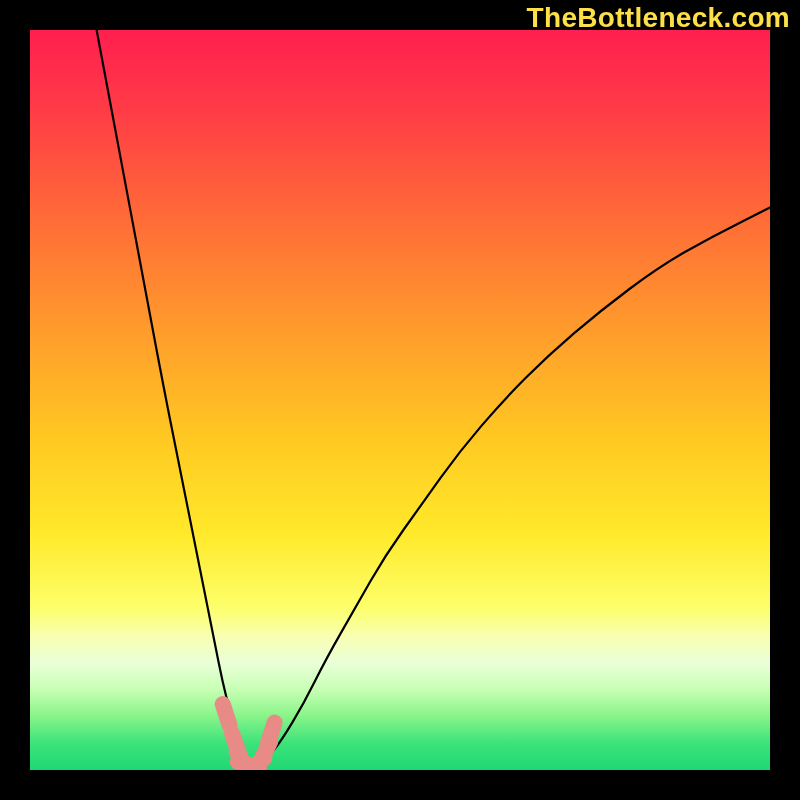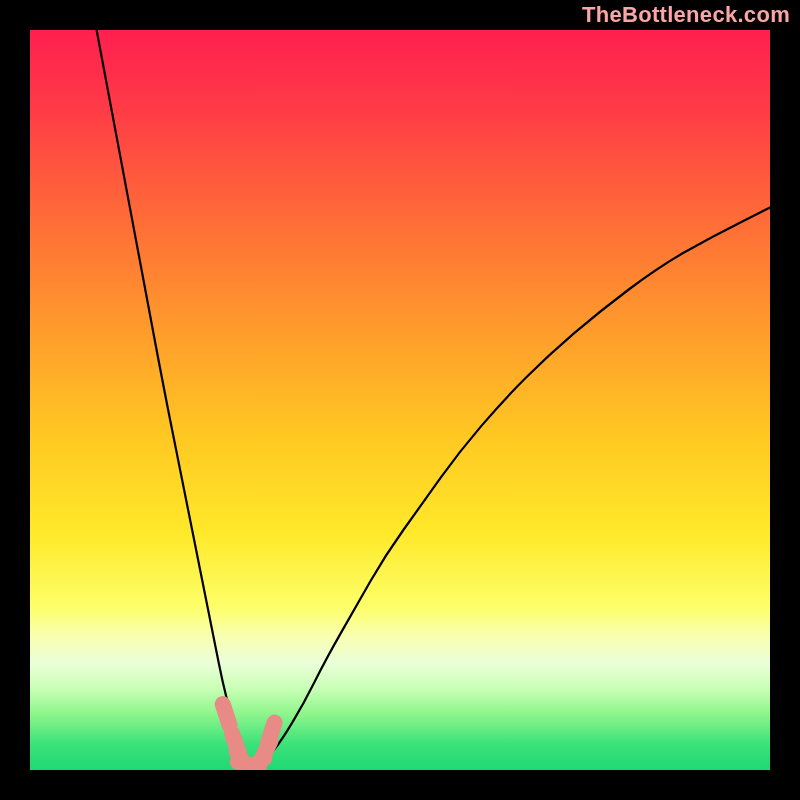--- a/index.html
+++ b/index.html
@@ -14,22 +14,22 @@
   .frame {
     position: absolute;
     width: 800px;
     height: 800px;
     background: #000000;
   }
   .watermark {
     position: absolute;
     top: 2px;
     right: 10px;
-    color: #fca5a5;
-    font-size: 22px;
+    color: #fde047;
+    font-size: 28px;
     font-weight: 600;
     letter-spacing: 0.3px;
     z-index: 10;
     user-select: none;
   }
   .plot {
     position: absolute;
     left: 30px;
     top: 30px;
     width: 740px;

